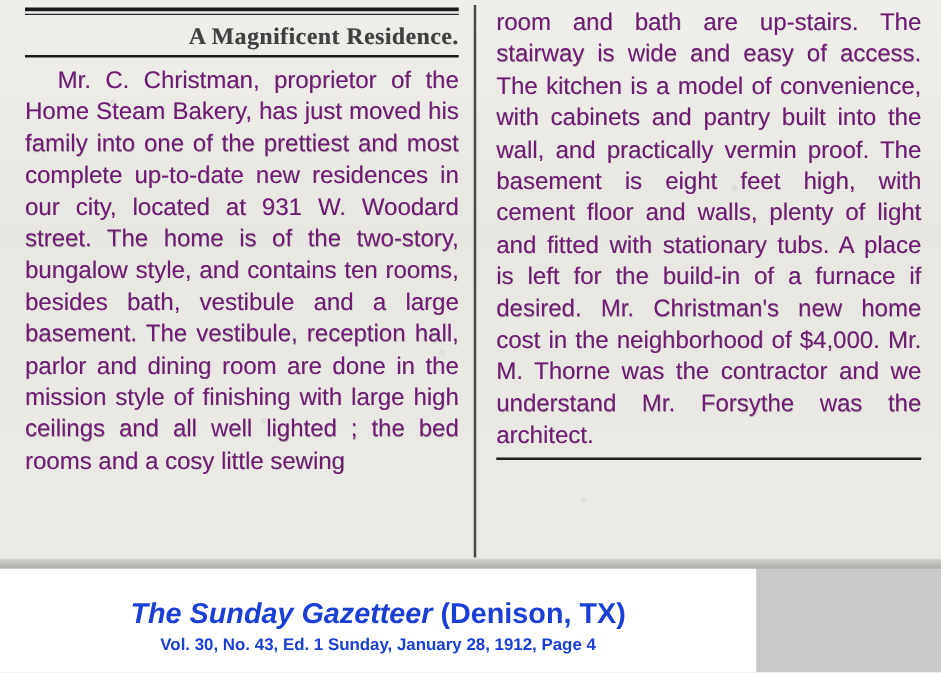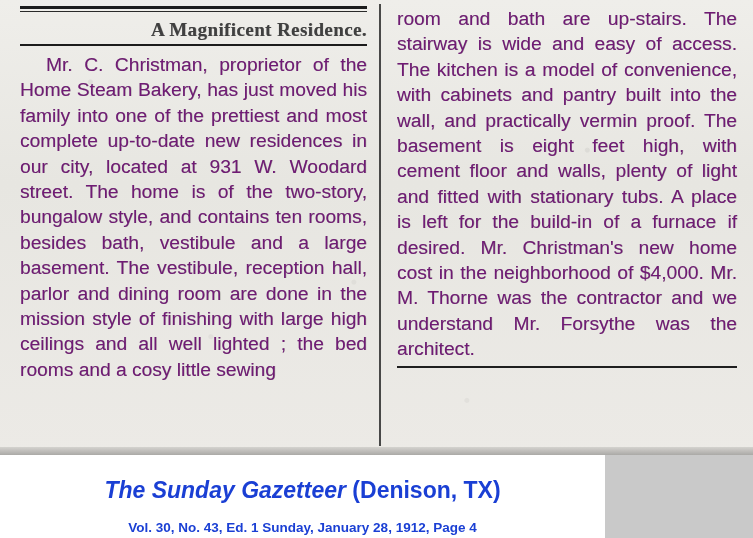--- a/index.html
+++ b/index.html
@@ -147,21 +147,21 @@
     color: #1a3fd4;
     font-weight: bold;
   }
   .caption-line1 .title {
     font-style: italic;
   }
   .caption-line1 .place {
     font-style: normal;
   }
   .caption-line2 {
-    margin-top: 16px;
+    margin-top: 4px;
     font-family: "Liberation Sans", sans-serif;
     font-size: 13.5px;
     color: #1a3fd4;
     font-weight: bold;
   }
 </style>
 </head>
 <body>
 
 <div id="page">

